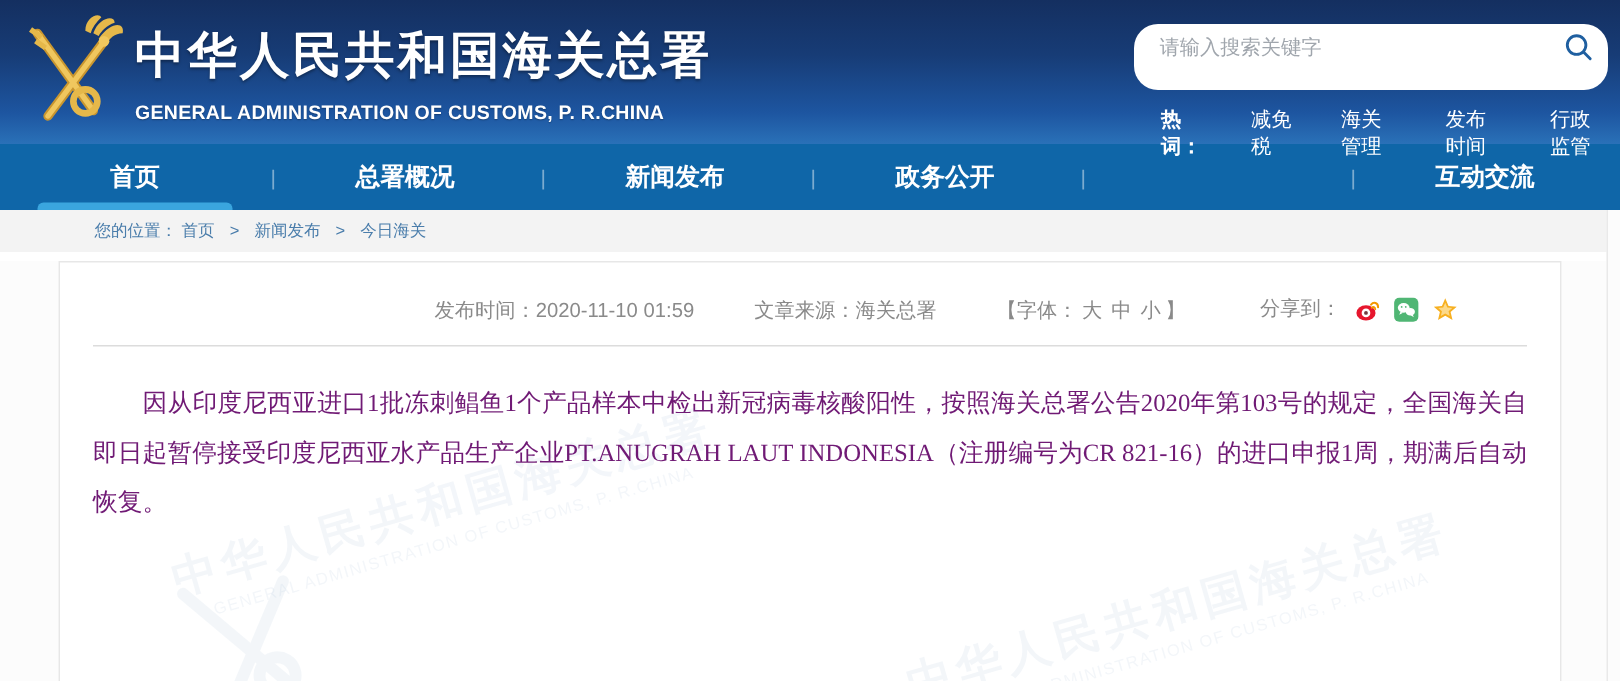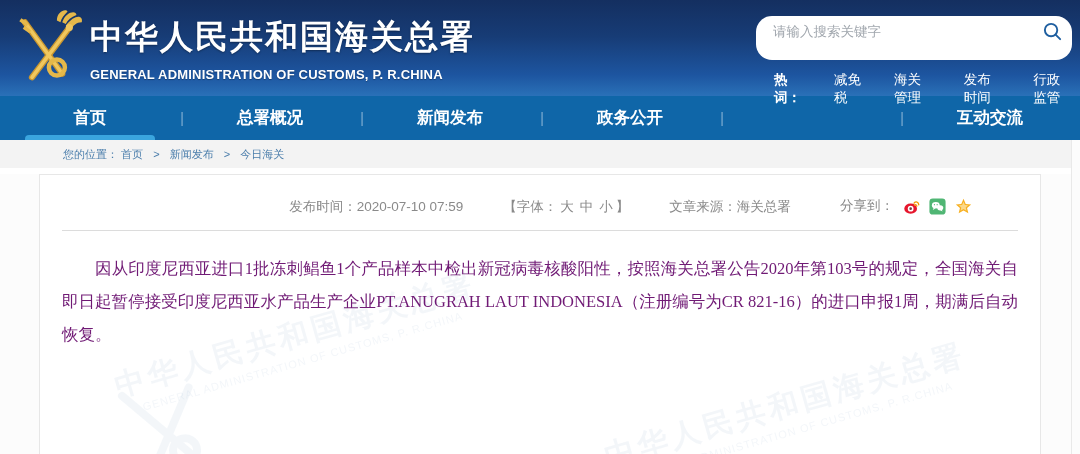--- a/index.html
+++ b/index.html
@@ -189,23 +189,23 @@
       <g stroke="#4a7dab" stroke-width="6" stroke-linecap="round" fill="none">
         <line x1="14" y1="16" x2="56" y2="74"></line>
         <line x1="64" y1="22" x2="22" y2="78"></line>
         <circle cx="50" cy="67" r="9"></circle>
       </g>
     </svg>
 
 
     <div class="meta-row">
       <div class="mgroup">
-        <span class="mitem"><span>发布时间：</span><span>2020-07-10 07:59</span></span>
+        <span class="mitem"><span>发布时间：</span><span>2020-11-10 01:59</span></span>
+        <span class="mitem"><span>文章来源：</span><span>海关总署</span></span>
         <span class="mitem fontsize"><span>【字体：</span><span class="fs">大</span><span class="fs">中</span><span class="fs">小</span><span>】</span></span>
-        <span class="mitem"><span>文章来源：</span><span>海关总署</span></span>
       </div>
 
       <div class="share">
         <span>分享到：</span>
         <svg class="sicon" viewBox="0 0 20 20">
           <ellipse cx="9" cy="12.5" rx="7.5" ry="6" fill="#e6162d"></ellipse>
           <circle cx="9" cy="12.5" r="3.4" fill="#fff"></circle>
           <circle cx="9" cy="12.5" r="1.5" fill="#703a3f"></circle>
           <path d="M13 6 C15 3.5, 18.5 4.5, 18.5 8" fill="none" stroke="#f39800" stroke-width="1.6" stroke-linecap="round"></path>
           <path d="M13.5 8.5 C14.6 7.3, 16.2 7.8, 16.3 9.6" fill="none" stroke="#f39800" stroke-width="1.4" stroke-linecap="round"></path>

